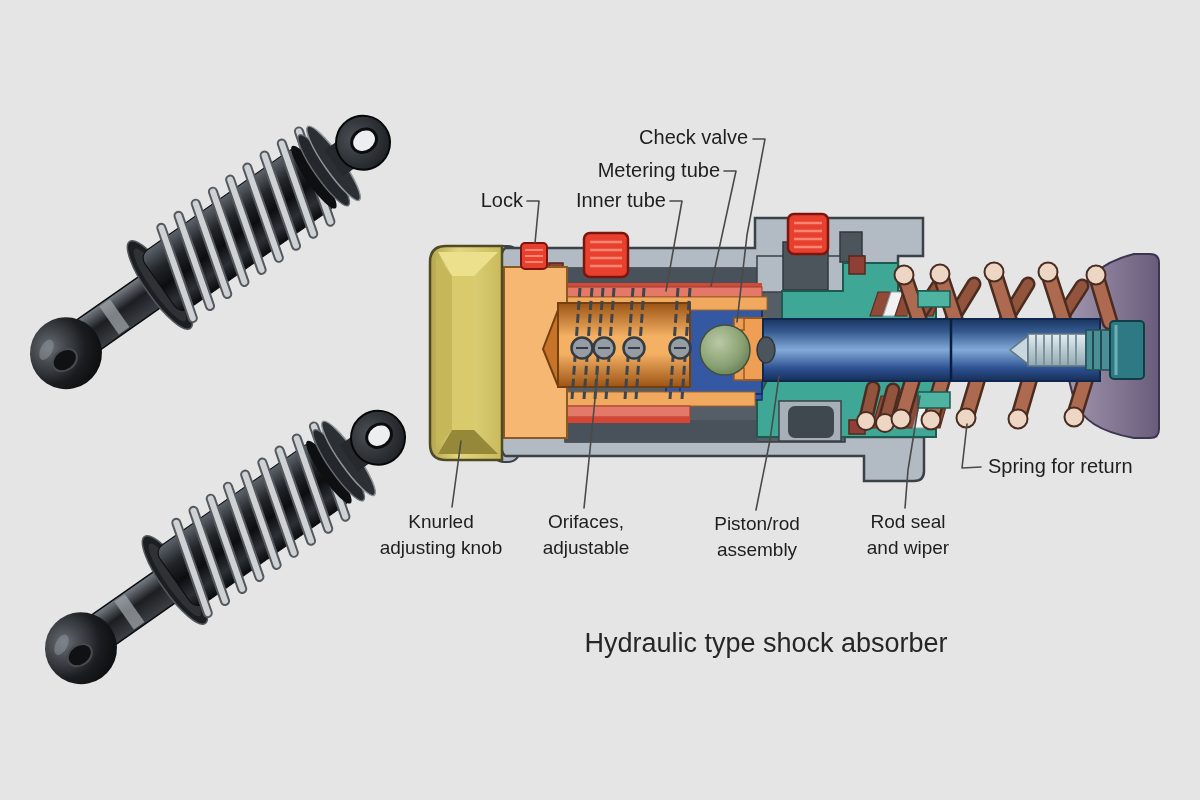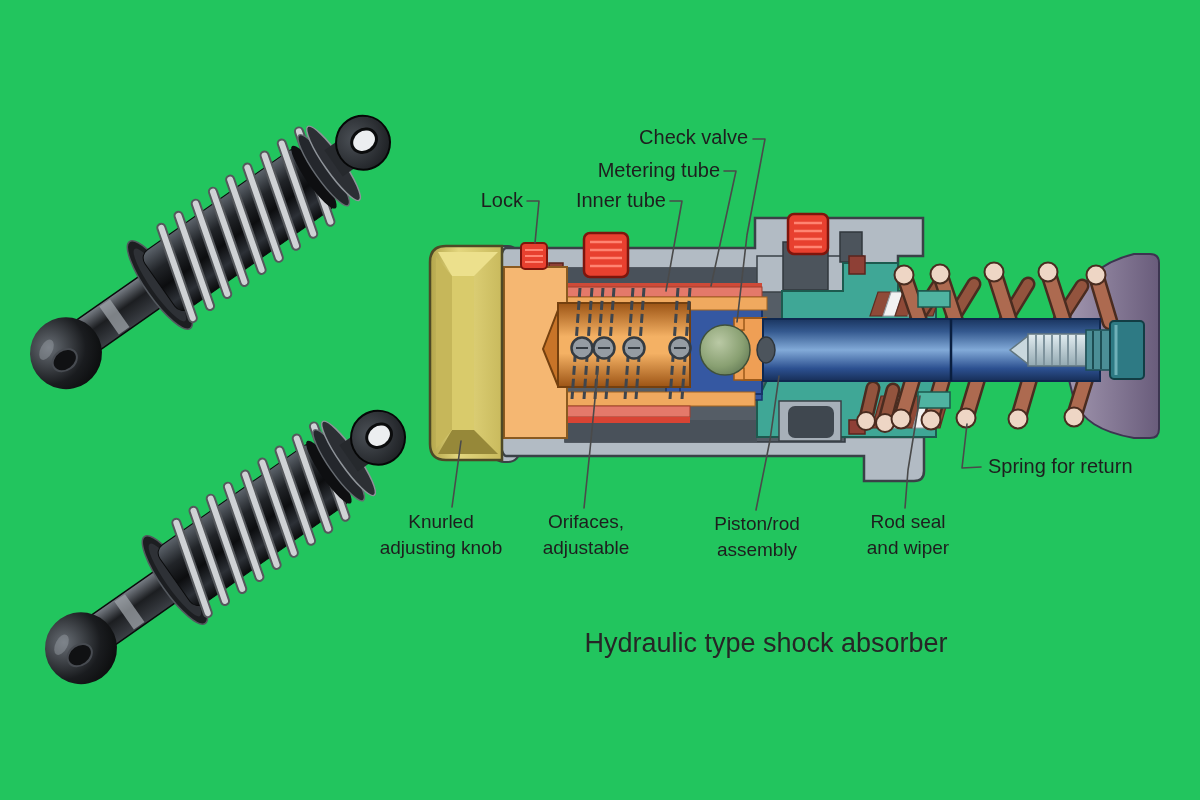--- a/index.html
+++ b/index.html
@@ -1,16 +1,16 @@
 <!DOCTYPE html>
 <html><head>
 <meta charset="utf-8">
 <style>
   html,body{margin:0;padding:0;background:#ffffff;}
-  .stage{position:relative;width:1200px;height:800px;background:#22c55e;overflow:hidden;
+  .stage{position:relative;width:1200px;height:800px;background:#e5e5e5;overflow:hidden;
          font-family:"Liberation Sans",sans-serif;}
   svg{display:block}
   text{fill:#1e1e1e;}
   .callout{font-size:20px;}
   .callout-sm{font-size:19px;}
   .caption{font-size:27px;fill:#262626;}
   .leader{fill:none;stroke:#4a4a4a;stroke-width:1.6;stroke-linejoin:round;stroke-linecap:round;}
 </style>
 </head>
 <body>

